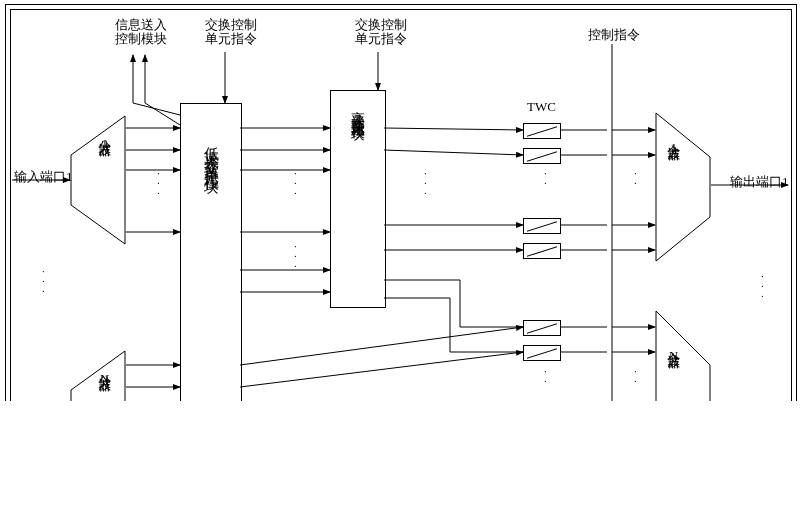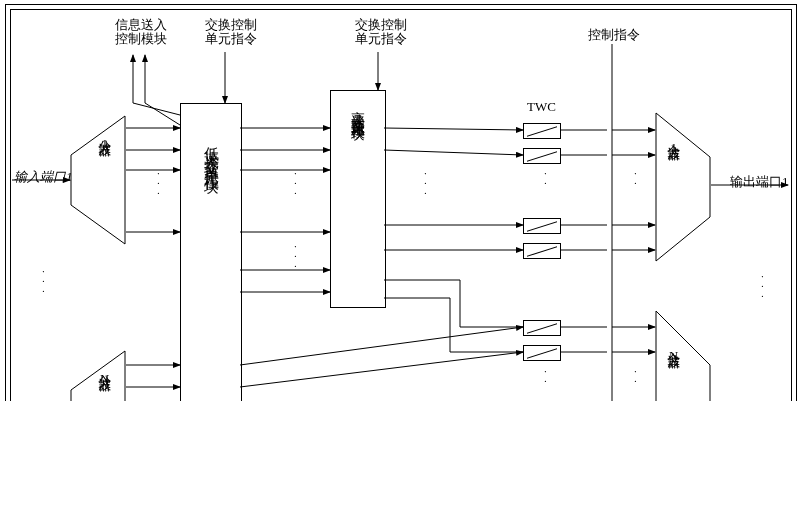--- a/index.html
+++ b/index.html
@@ -32,21 +32,21 @@
   <div class="frame inner"></div>
 
   <div class="txt" style="left:115px;top:18px;text-align:center;">信息送入
 控制模块</div>
   <div class="txt" style="left:205px;top:18px;text-align:center;">交换控制
 单元指令</div>
   <div class="txt" style="left:355px;top:18px;text-align:center;">交换控制
 单元指令</div>
   <div class="txt" style="left:588px;top:28px;text-align:right;">控制指令</div>
 
-  <div class="txt" style="left:14px;top:170px;font-style:italic;">输入端口1</div>
+  <div class="txt" style="left:14px;top:170px;">输入端口1</div>
   <div class="txt" style="left:14px;top:408px;">输入端口N</div>
 
   <div class="txt" style="left:730px;top:175px;font-family:Liberation Serif, serif;">输出端口1</div>
   <div class="txt" style="left:730px;top:418px;">输出端口N</div>
 
   <div style="position:absolute;left:70px;top:115px;width:56px;height:130px;">
     <svg width="56" height="130">
         <polyline class="w" points="1,40 55,1 55,129 1,90 1,40" style="stroke:#000;fill:none;stroke-width:1"></polyline>
       </svg>
   </div>

